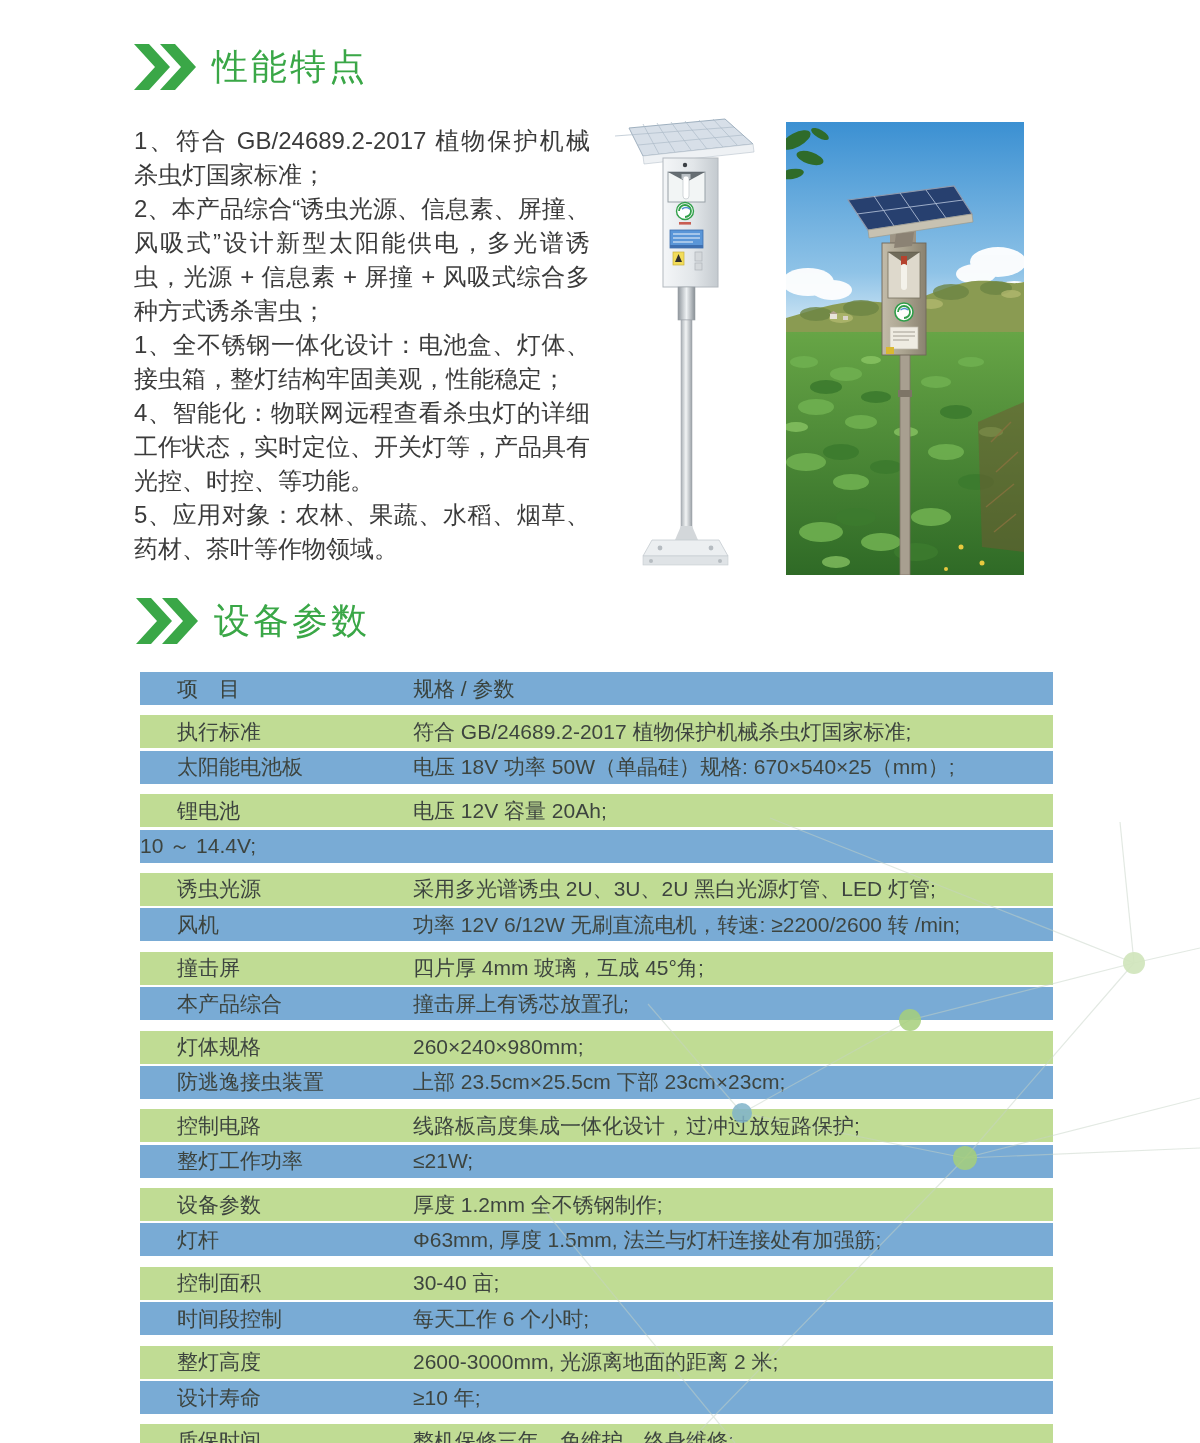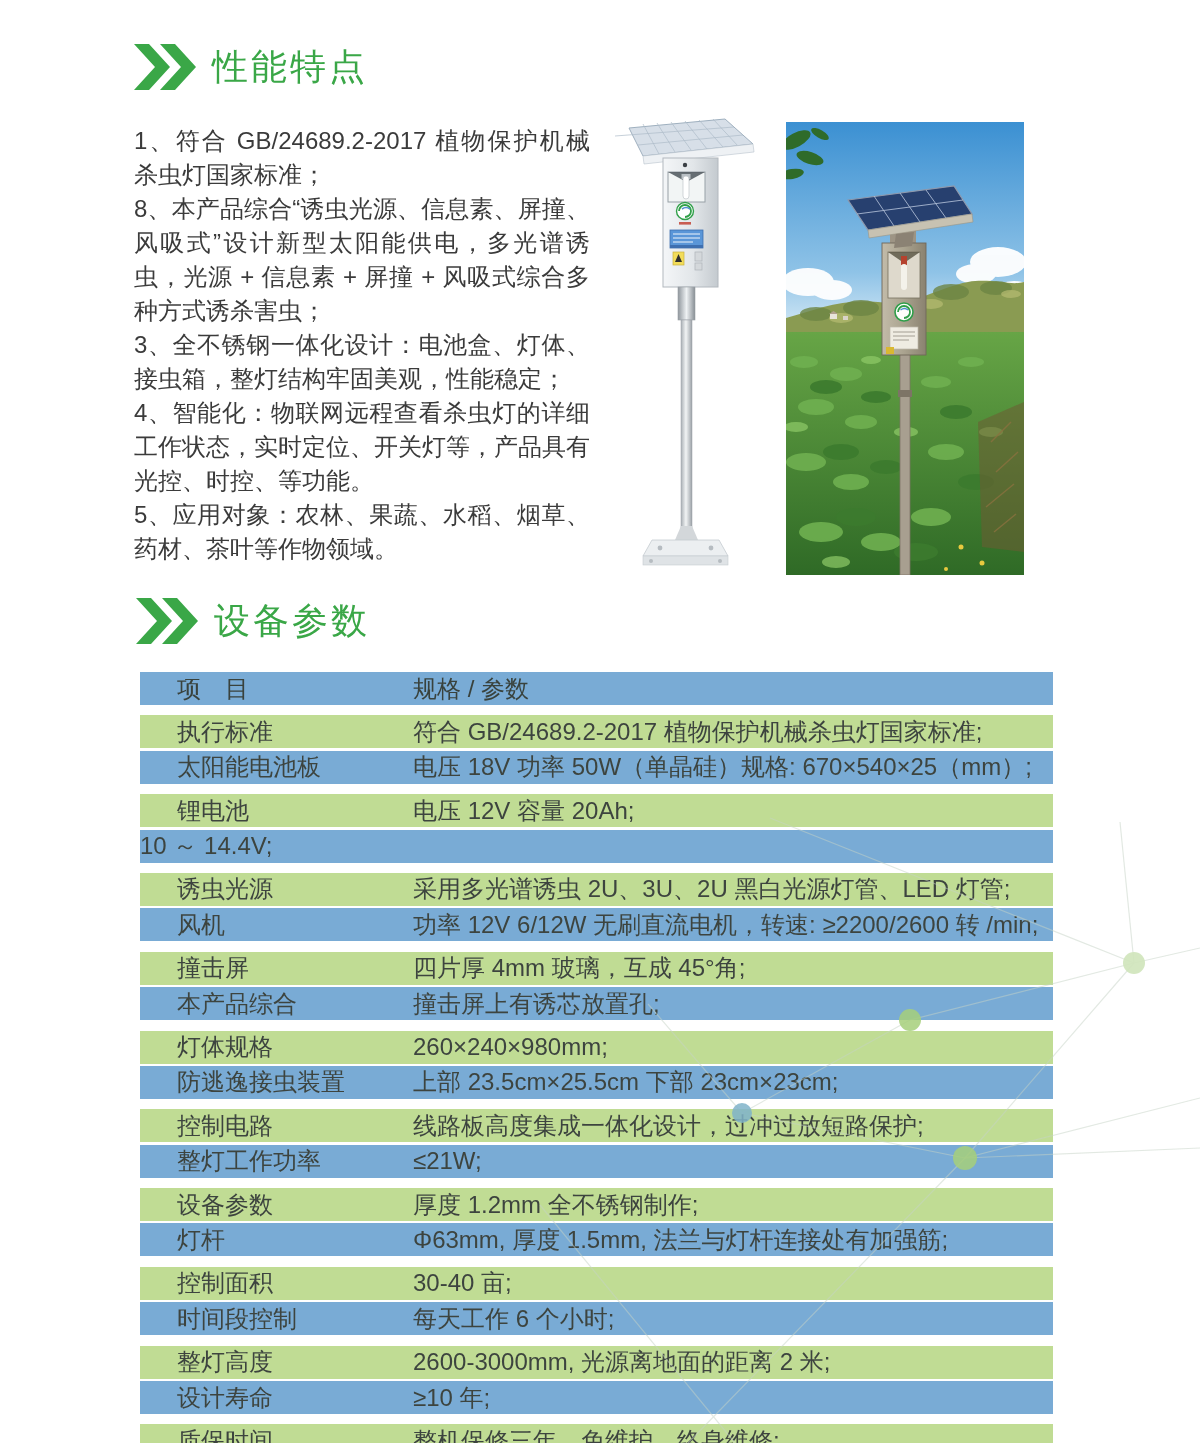--- a/index.html
+++ b/index.html
@@ -34,21 +34,21 @@
     text-align:justify;z-index:2;
   }
   .features p{text-align:justify;text-justify:inter-ideograph;}
   .figure{position:absolute;z-index:1;}
   .spec-table{
     position:absolute;left:140px;top:672px;width:913px;z-index:2;
     display:flex;flex-direction:column;gap:2.4px;
   }
   .spec-row{
     display:flex;align-items:center;height:33px;width:100%;
-    font-size:24px;color:var(--table-text);
+    font-size:21px;color:var(--table-text);
   }
   .spec-row.blue{background:var(--row-blue);}
   .spec-row.green{background:var(--row-green);margin-top:8px;}
   .spec-row .c-item{flex:0 0 273px;padding-left:37px;white-space:nowrap;}
   .spec-row .c-value{flex:1;padding-right:10px;white-space:nowrap;overflow:hidden;}
   .spec-row.head .c-item,.spec-row.head .c-value{color:#39423d;}
 </style>
 </head>
 <body>
 
@@ -80,22 +80,22 @@
   <div class="section-header" style="left:134px;top:44px;">
     <svg class="chev" width="62" height="46" viewBox="0 0 62 46">
       <polygon points="0,0 15,0 36,23 15,46 0,46 21,23" fill="#3aa747"></polygon>
       <polygon points="26,0 41,0 62,23 41,46 26,46 47,23" fill="#3aa747"></polygon>
     </svg>
     <div class="section-title">性能特点</div>
   </div>
 
   <div class="features">
       <p>1、符合 GB/24689.2-2017 植物保护机械杀虫灯国家标准；</p>
-      <p>8、本产品综合“诱虫光源、信息素、屏撞、风吸式”设计新型太阳能供电，多光谱诱虫，光源 + 信息素 + 屏撞 + 风吸式综合多种方式诱杀害虫；</p>
-      <p>3、全不锈钢一体化设计：电池盒、灯体、接虫箱，整灯结构牢固美观，性能稳定；</p>
+      <p>2、本产品综合“诱虫光源、信息素、屏撞、风吸式”设计新型太阳能供电，多光谱诱虫，光源 + 信息素 + 屏撞 + 风吸式综合多种方式诱杀害虫；</p>
+      <p>1、全不锈钢一体化设计：电池盒、灯体、接虫箱，整灯结构牢固美观，性能稳定；</p>
       <p>4、智能化：物联网远程查看杀虫灯的详细工作状态，实时定位、开关灯等，产品具有光控、时控、等功能。</p>
       <p>5、应用对象：农林、果蔬、水稻、烟草、药材、茶叶等作物领域。</p>
     </div>
 
   <div class="figure" style="left:615px;top:112px;width:150px;height:468px;" title="太阳能杀虫灯产品效果图">
     <svg width="150" height="468" viewBox="0 0 150 468" xmlns="http://www.w3.org/2000/svg">
       <defs>
         <linearGradient id="bodyG" x1="0" y1="0" x2="1" y2="0">
           <stop offset="0" stop-color="#f4f6f8"></stop>
             <stop offset="0.55" stop-color="#e2e6e9"></stop>

